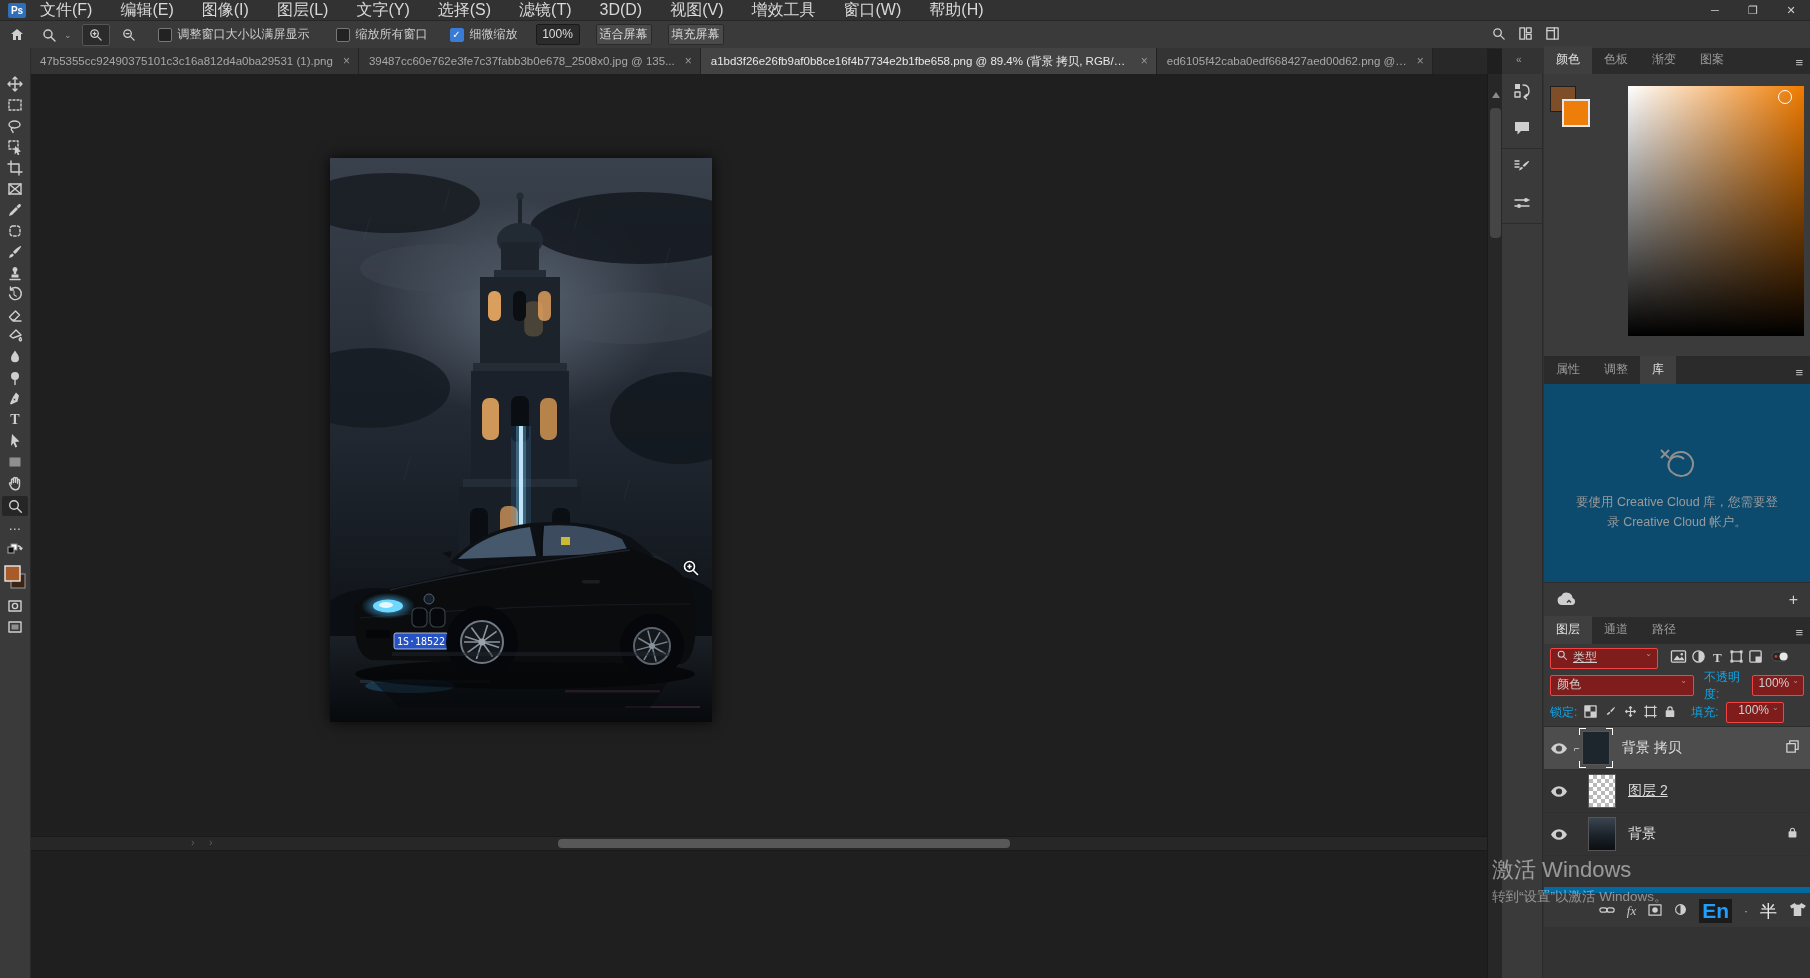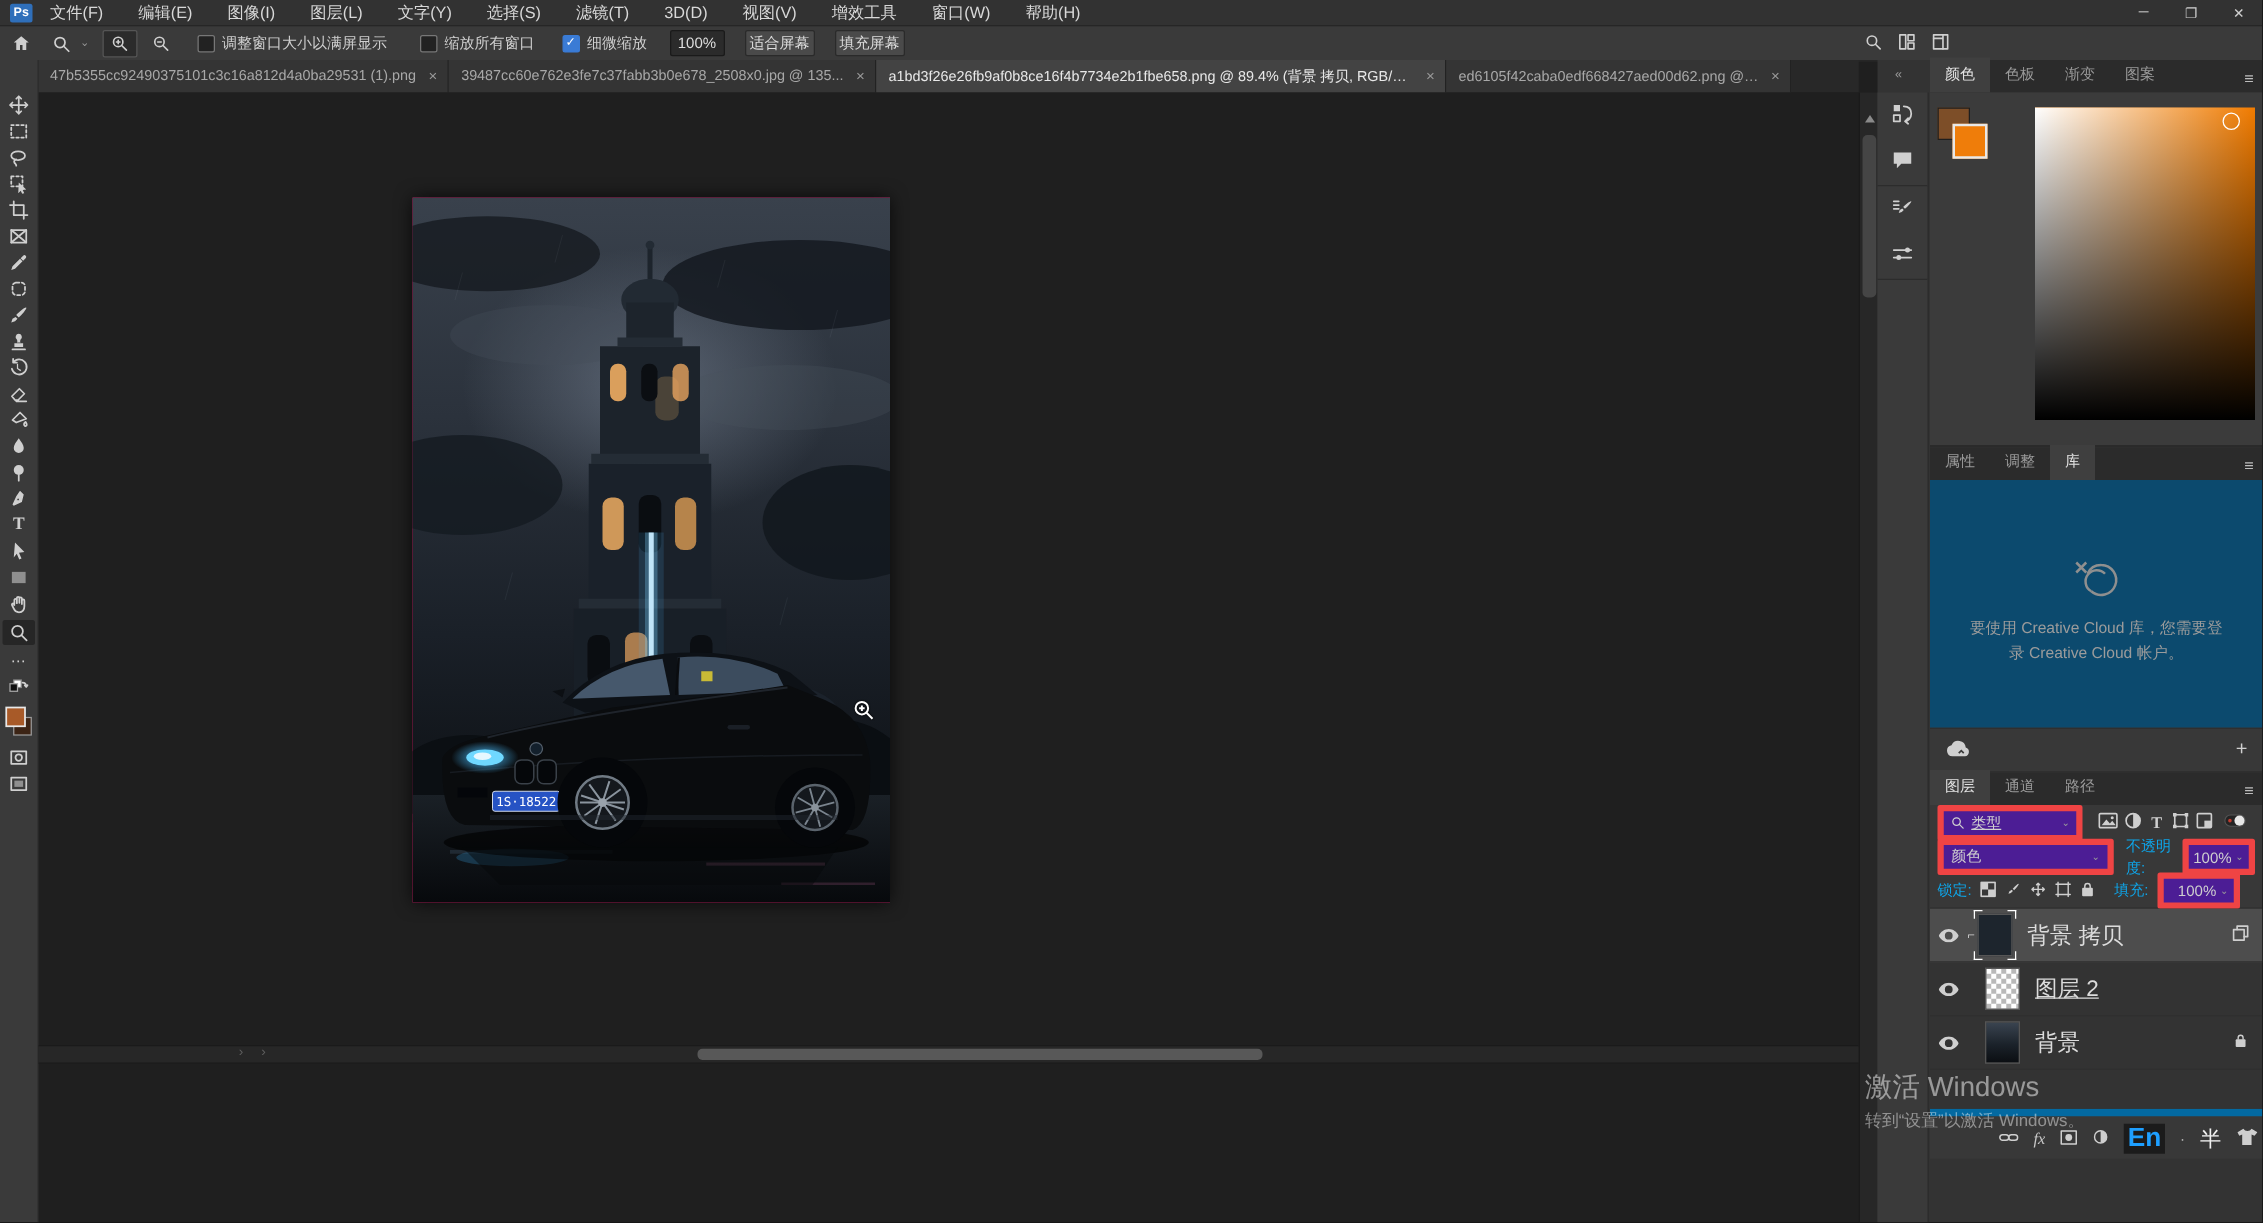--- a/index.html
+++ b/index.html
@@ -4,21 +4,21 @@
 <style>
   html,body{margin:0;padding:0;background:#111;}
   #app{position:relative;width:1810px;height:978px;overflow:hidden;
        font-family:"Liberation Sans","DejaVu Sans",sans-serif;color:#d4d4d4;font-size:12px;
        background:#1f1f1f;-webkit-font-smoothing:antialiased;}
   .abs{position:absolute;}
   
   .menubar{left:0;top:0;width:1810px;height:20px;background:#323232;display:flex;align-items:center;border-bottom:1px solid #262626;}
   .pslogo{width:18px;height:15px;margin-left:8px;background:#2f6fba;color:#fff;font-weight:bold;font-size:10px;
           display:flex;align-items:center;justify-content:center;border-radius:2px;}
-  .menuitem{padding:0 14px;color:#d8d8d8;font-size:13px;line-height:20px;white-space:nowrap;cursor:default;}
+  .menuitem{padding:0 14px;color:#d8d8d8;font-size:16px;line-height:20px;white-space:nowrap;cursor:default;}
   .winbtns{position:absolute;right:0;top:0;height:20px;display:flex;}
   .winbtn{width:38px;height:20px;display:flex;align-items:center;justify-content:center;color:#cfcfcf;font-size:11px;}
   
   .optionsbar{left:0;top:21px;width:1810px;height:27px;background:#3a3a3a;border-bottom:1px solid #262626;display:flex;align-items:center;}
   .obtn{display:flex;align-items:center;justify-content:center;color:#cfcfcf;}
   .pressed{background:#2b2b2b;border:1px solid #555;border-radius:2px;}
   .cbrow{display:flex;align-items:center;gap:6px;color:#cfcfcf;}
   .cbox{width:12px;height:12px;background:#222;border:1px solid #777;border-radius:2px;display:flex;align-items:center;justify-content:center;font-size:10px;color:#fff;}
   .valbox{background:#2b2b2b;border:1px solid #1a1a1a;border-radius:2px;color:#ddd;text-align:center;}
   .barbtn{background:#4a4a4a;border:1px solid #2a2a2a;border-radius:2px;color:#ddd;text-align:center;}
@@ -54,29 +54,29 @@
   .ptab.active{background:#3f3f3f;color:#e2e2e2;}
   .pmenu{position:absolute;right:8px;top:7px;color:#bdbdbd;font-size:13px;letter-spacing:-1px;}
   .gradsq{position:absolute;left:84px;top:0;width:176px;height:250px;background:
        linear-gradient(0deg,#000 0%,rgba(0,0,0,0) 100%),
        linear-gradient(90deg,#fff 0%,rgba(255,255,255,0) 100%),#f07b00;}
   .ring{position:absolute;width:12px;height:12px;border:1.6px solid #fff;border-radius:50%;}
   .swatch{position:absolute;width:24px;height:24px;border:1px solid #1e1e1e;}
   .searchrow{display:flex;align-items:center;gap:8px;padding:14px 10px 12px 10px;border-bottom:1px solid #2c2c2c;color:#6f6f6f;}
   .placeholder{font-style:italic;color:#6f6f6f;}
   .ccmsg{color:#9b9b9b;text-align:center;font-size:12.5px;line-height:1.6;}
-  .ddl{background:#4c1d95;border:5px solid #ef4444;border-radius:2px;display:flex;align-items:center;color:#cfcfcf;}
+  .ddl{background:#7f1d1d;border:1px solid #ef4444;border-radius:2px;display:flex;color:#cfcfcf;}
   .lbl{color:#0ea5e9;}
   .layerrow{position:absolute;left:0;width:266px;height:42px;display:flex;align-items:center;border-bottom:1px solid #2f2f2f;}
   .layerrow.sel{background:#4d4d4d;}
   .eye{width:30px;display:flex;justify-content:center;color:#cfcfcf;}
   .thumb{width:26px;height:32px;border:1px solid #555;background:#1c242c;position:relative;flex:none;}
   .checker{background:conic-gradient(#b9b9b9 0 25%,#fff 0 50%,#b9b9b9 0 75%,#fff 0) 0 0/8px 8px;}
   .corner{position:absolute;width:6px;height:6px;border:1.5px solid #fff;}
-  .lname{margin-left:12px;color:#dcdcdc;font-size:18px;white-space:nowrap;}
+  .lname{margin-left:12px;color:#dcdcdc;font-size:14px;white-space:nowrap;}
   .wm1{left:1492px;top:855px;font-size:22px;color:rgba(255,255,255,.5);z-index:60;white-space:nowrap;}
   .wm2{left:1492px;top:888px;font-size:13.5px;color:rgba(255,255,255,.45);z-index:60;white-space:nowrap;}
   .cursor{left:682px;top:559px;z-index:40;}
   .footicons{display:flex;align-items:center;gap:12px;}
   .ime-en{color:#1e9fff;font-weight:bold;font-size:21px;background:#1b1b1b;padding:0 3px;}
   .ime-half{color:#f0f0f0;font-size:17px;}
 </style>
 </head>
 <body>
 

